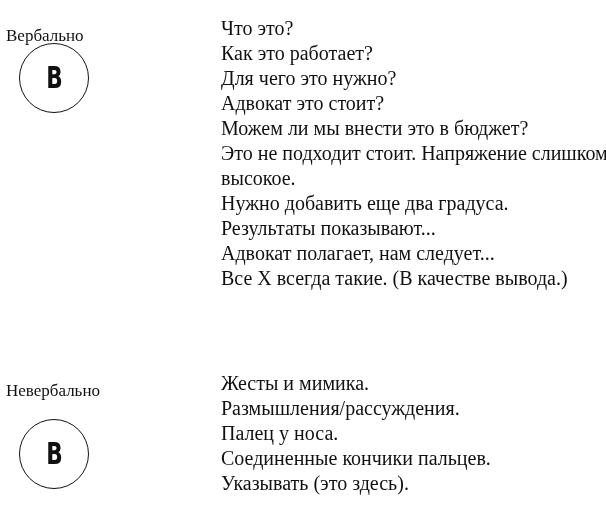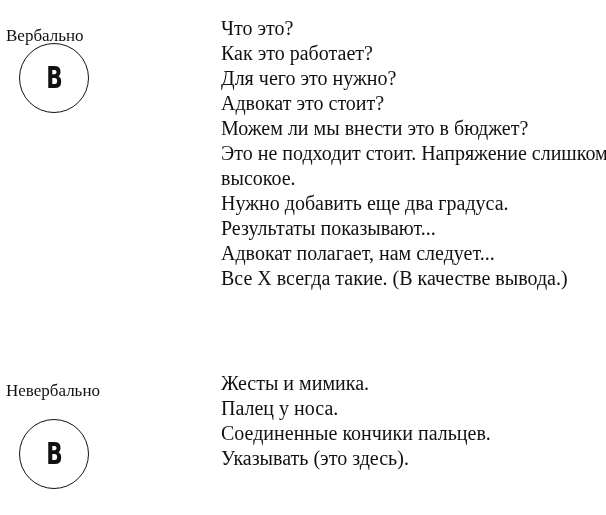--- a/index.html
+++ b/index.html
@@ -59,17 +59,18 @@
   </ul>
 </div>
 
 <div class="section" id="sec-nonverbal">
   <div class="label">Невербально</div>
   <div class="badge">
     <span>B</span>
   </div>
   <ul class="lines">
     <li>Жесты и мимика.</li>
+    <li>Размышления/рассуждения.</li>
     <li>Палец у носа.</li>
     <li>Соединенные кончики пальцев.</li>
     <li>Указывать (это здесь).</li>
   </ul>
 </div>
 
 </body></html>

